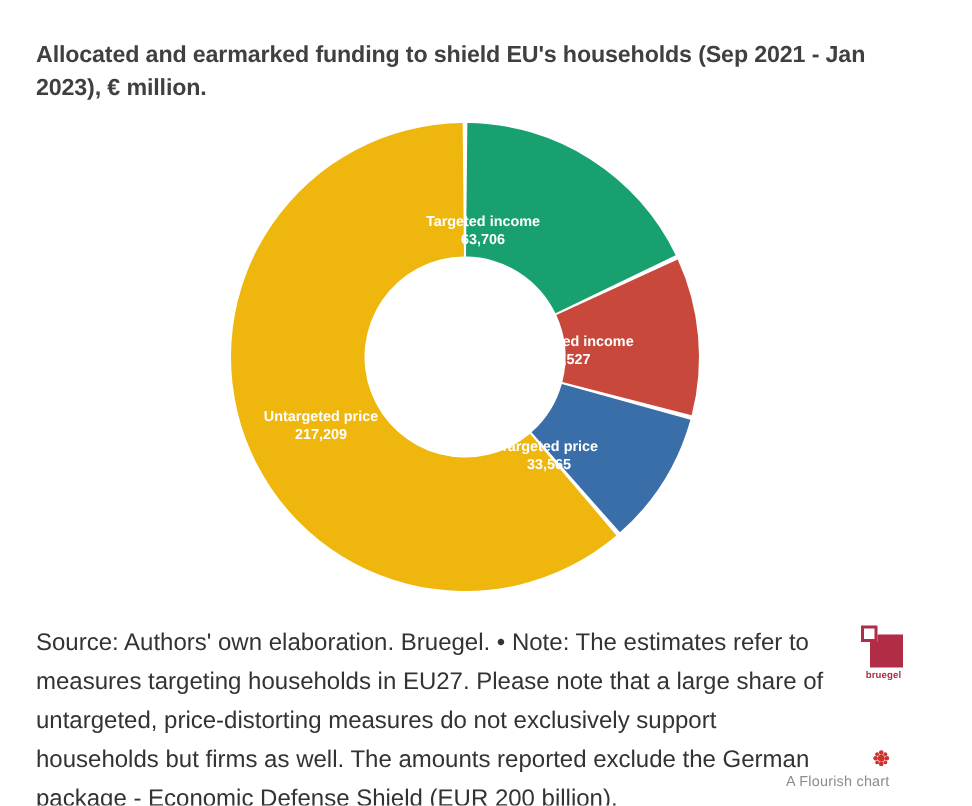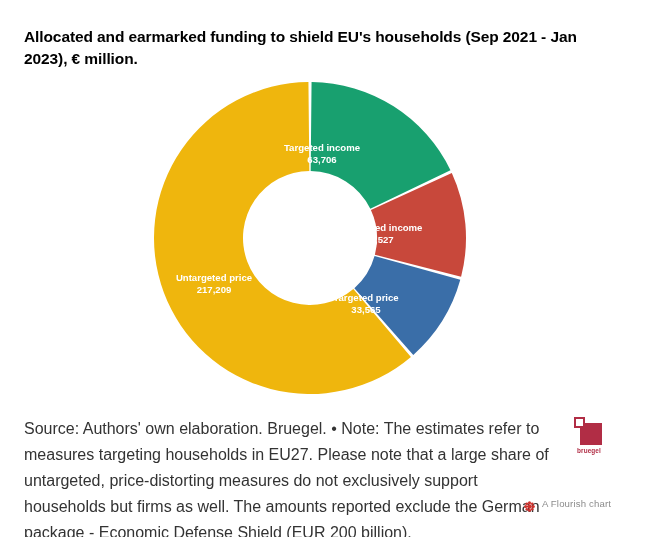--- a/index.html
+++ b/index.html
@@ -27,21 +27,21 @@
   
   .chart-title {
     position: absolute;
     left: 24px;
     top: 26px;
     width: 580px;
     font-size: 15.5px;
     font-weight: bold;
     line-height: 1.42;
     letter-spacing: -0.1px;
-    color: #000000;
+    color: #404040;
   }
 
   
   .donut-wrap {
     position: absolute;
     left: 154px;
     top: 82px;
     width: 312px;
     height: 312px;
   }
@@ -123,20 +123,21 @@
   }
 
   
   .flourish-credit {
     position: absolute;
     left: 524px;
     top: 498px;
     display: flex;
     align-items: flex-end;
     gap: 7px;
+    flex-direction: column;
   }
   .flourish-mark {
     width: 11px;
     height: 11px;
     position: relative;
     flex: 0 0 auto;
   }
   .flourish-credit-label {
     font-size: 9.6px;
     color: #8c8c8c;

